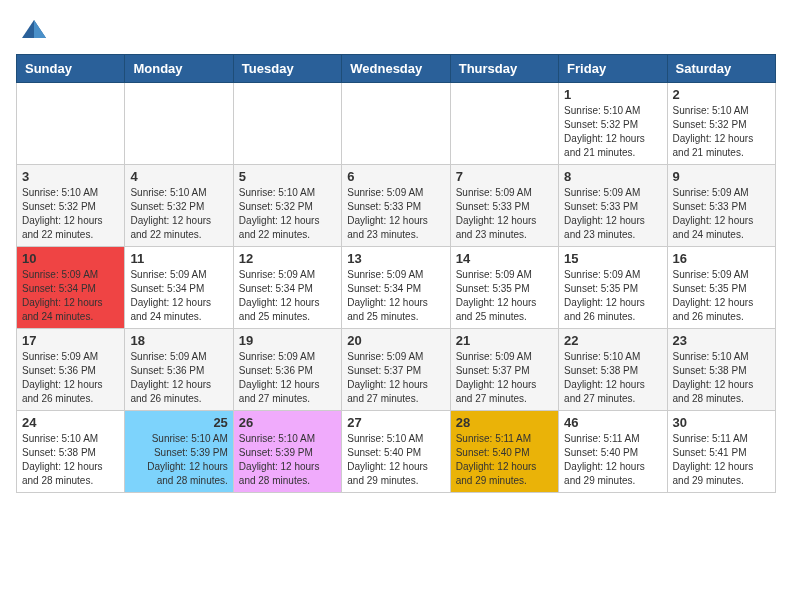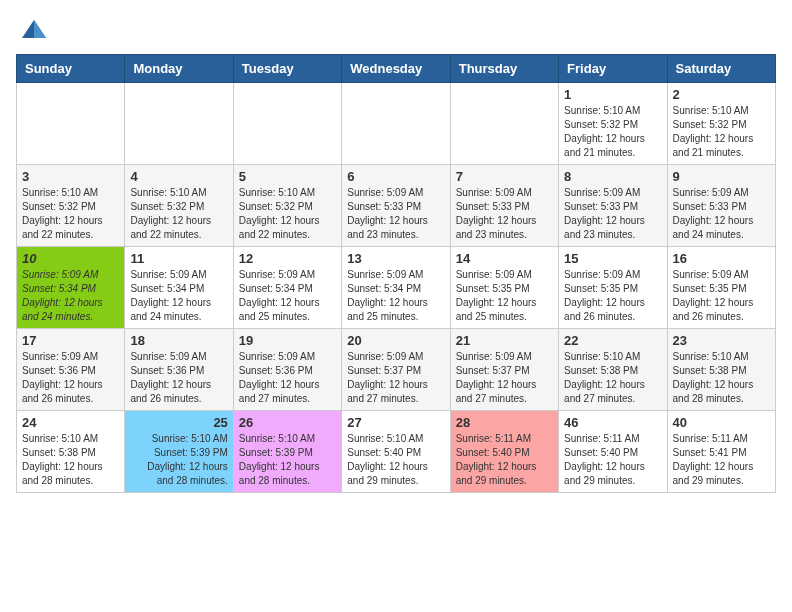--- a/index.html
+++ b/index.html
@@ -196,21 +196,21 @@
         </td>
         <td style="background: rgb(245, 245, 245);">
           <span class="day-num">9</span>
           <div class="day-info">Sunrise: 5:09 AM
 Sunset: 5:33 PM
 Daylight: 12 hours
 and 24 minutes.</div>
         </td>
       </tr>
       <tr>
-        <td style="background: #84cc16; font-style: italic;">
+        <td style="background: #ef4444;">
           <span class="day-num">10</span>
           <div class="day-info">Sunrise: 5:09 AM
 Sunset: 5:34 PM
 Daylight: 12 hours
 and 24 minutes.</div>
         </td>
         <td style="background: rgb(255, 255, 255);">
           <span class="day-num">11</span>
           <div class="day-info">Sunrise: 5:09 AM
 Sunset: 5:34 PM
@@ -326,36 +326,36 @@
 Daylight: 12 hours
 and 28 minutes.</div>
         </td>
         <td style="background: rgb(255, 255, 255);">
           <span class="day-num">27</span>
           <div class="day-info">Sunrise: 5:10 AM
 Sunset: 5:40 PM
 Daylight: 12 hours
 and 29 minutes.</div>
         </td>
-        <td style="background: #fca5a5;">
+        <td style="background: #eab308;">
           <span class="day-num">28</span>
           <div class="day-info">Sunrise: 5:11 AM
 Sunset: 5:40 PM
 Daylight: 12 hours
 and 29 minutes.</div>
         </td>
         <td style="background: rgb(255, 255, 255);">
           <span class="day-num">46</span>
           <div class="day-info">Sunrise: 5:11 AM
 Sunset: 5:40 PM
 Daylight: 12 hours
 and 29 minutes.</div>
         </td>
         <td style="background: rgb(255, 255, 255);">
-          <span class="day-num">40</span>
+          <span class="day-num">30</span>
           <div class="day-info">Sunrise: 5:11 AM
 Sunset: 5:41 PM
 Daylight: 12 hours
 and 29 minutes.</div>
         </td>
       </tr>
     </tbody>
 </table>
 
 </body></html>

